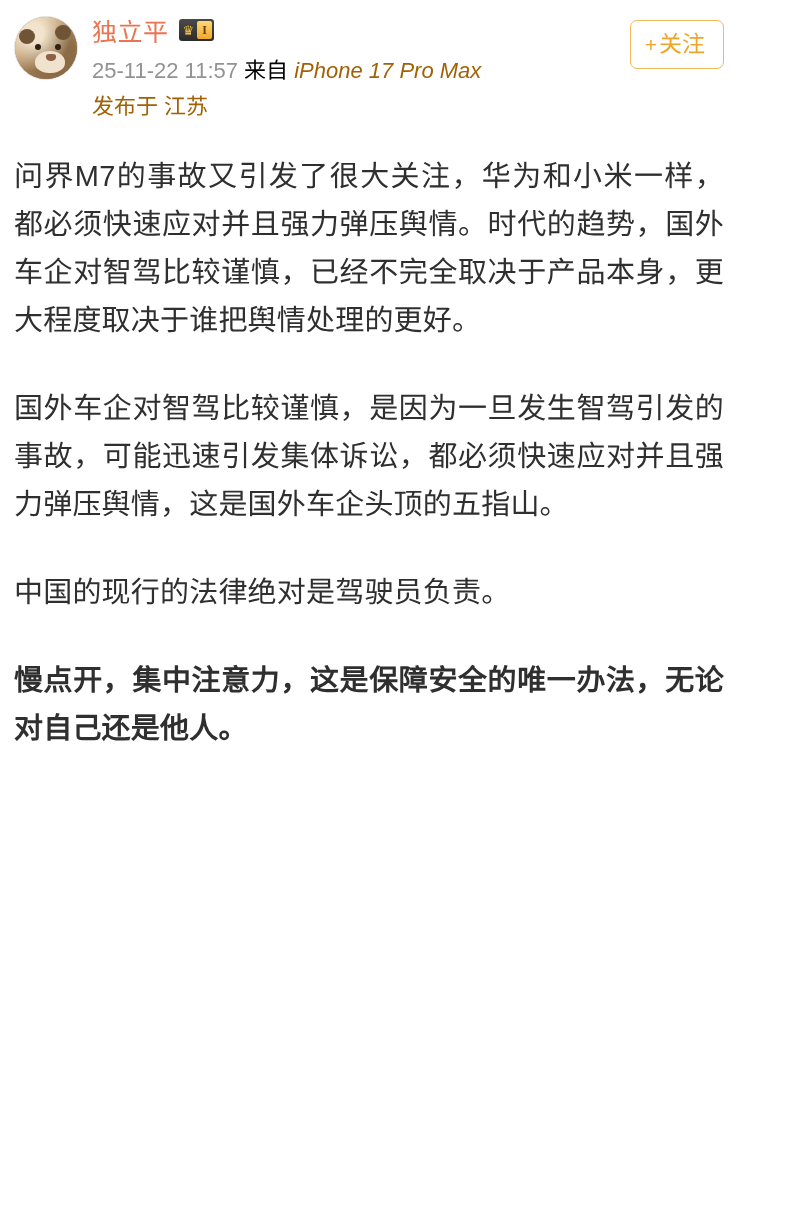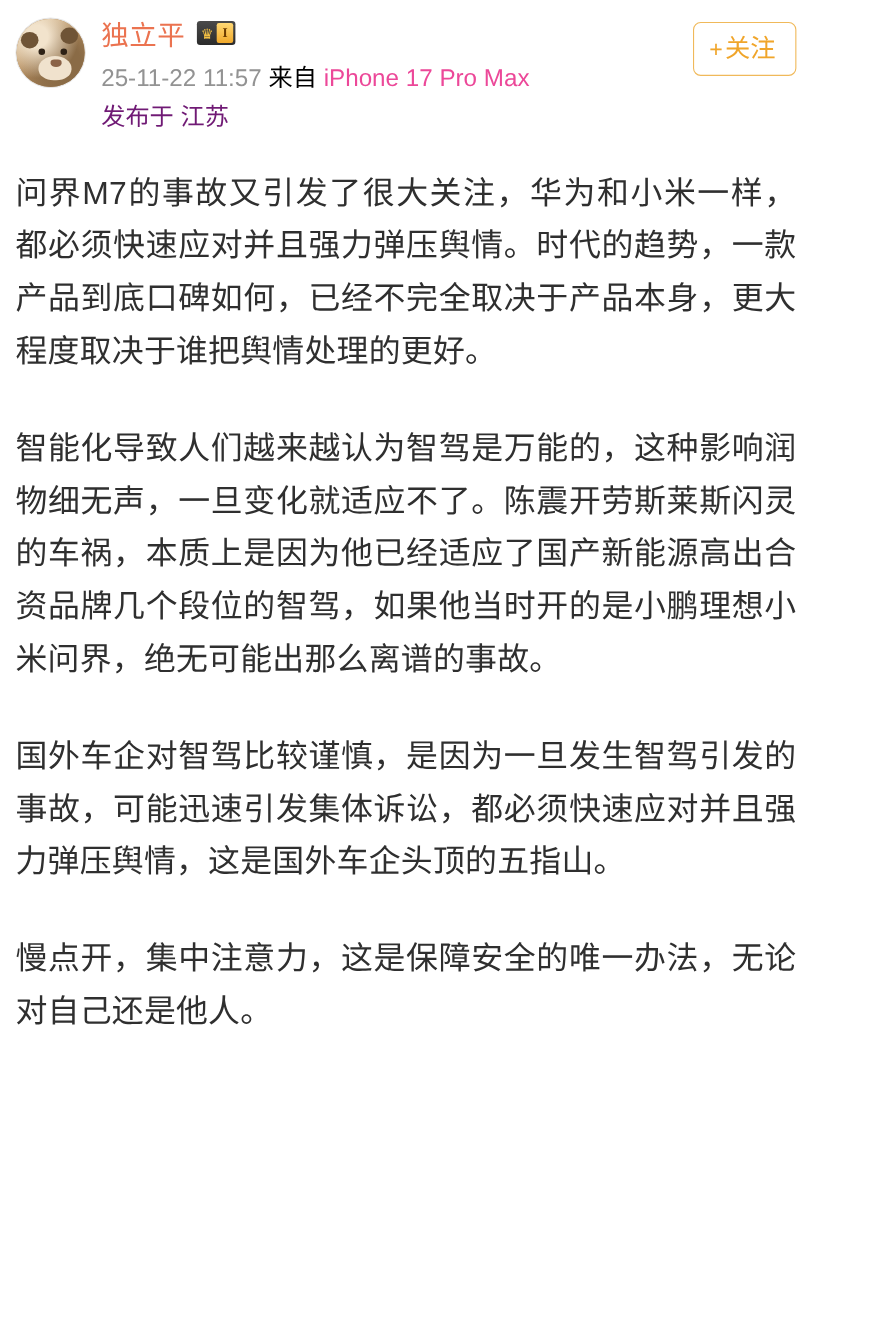--- a/index.html
+++ b/index.html
@@ -129,26 +129,27 @@
     margin-top: 10px;
     font-size: 22px;
     color: #939393;
     line-height: 30px;
     white-space: nowrap;
   }
   .time-row .src {
     color: #000000;
   }
   .time-row .device {
-    color: #ec4899;
+    color: #a16207;
+    font-style: italic;
   }
   .region-row {
     margin-top: 6px;
     font-size: 22px;
-    color: #701a75;
+    color: #a16207;
     line-height: 30px;
   }
 
   .follow-btn {
     position: absolute;
     right: 0;
     top: 6px;
     border: 1px solid #f0b95a;
     color: #f0a52a;
     background: #ffffff;
@@ -173,20 +174,21 @@
     color: #2f2f2f;
     letter-spacing: 0.2px;
     text-align: justify;
     text-justify: inter-ideograph;
   }
   .content p {
     margin: 0 0 40px 0;
   }
   .content p:last-child {
     margin-bottom: 0;
+    font-weight: bold;
   }
 </style>
 </head>
 <body>
 
 <div class="post">
 
   <div class="header">
 
     <div class="avatar">
@@ -219,19 +221,19 @@
 
     </div>
 
     <button class="follow-btn">
       <span class="plus">+</span><span>关注</span>
     </button>
 
   </div>
 
   <div class="content">
-    <p>问界M7的事故又引发了很大关注，华为和小米一样，都必须快速应对并且强力弹压舆情。时代的趋势，一款产品到底口碑如何，已经不完全取决于产品本身，更大程度取决于谁把舆情处理的更好。</p>
-    <p>智能化导致人们越来越认为智驾是万能的，这种影响润物细无声，一旦变化就适应不了。陈震开劳斯莱斯闪灵的车祸，本质上是因为他已经适应了国产新能源高出合资品牌几个段位的智驾，如果他当时开的是小鹏理想小米问界，绝无可能出那么离谱的事故。</p>
+    <p>问界M7的事故又引发了很大关注，华为和小米一样，都必须快速应对并且强力弹压舆情。时代的趋势，国外车企对智驾比较谨慎，已经不完全取决于产品本身，更大程度取决于谁把舆情处理的更好。</p>
     <p>国外车企对智驾比较谨慎，是因为一旦发生智驾引发的事故，可能迅速引发集体诉讼，都必须快速应对并且强力弹压舆情，这是国外车企头顶的五指山。</p>
+    <p>中国的现行的法律绝对是驾驶员负责。</p>
     <p>慢点开，集中注意力，这是保障安全的唯一办法，无论对自己还是他人。</p>
   </div>
 
 </div>
 
 </body></html>

